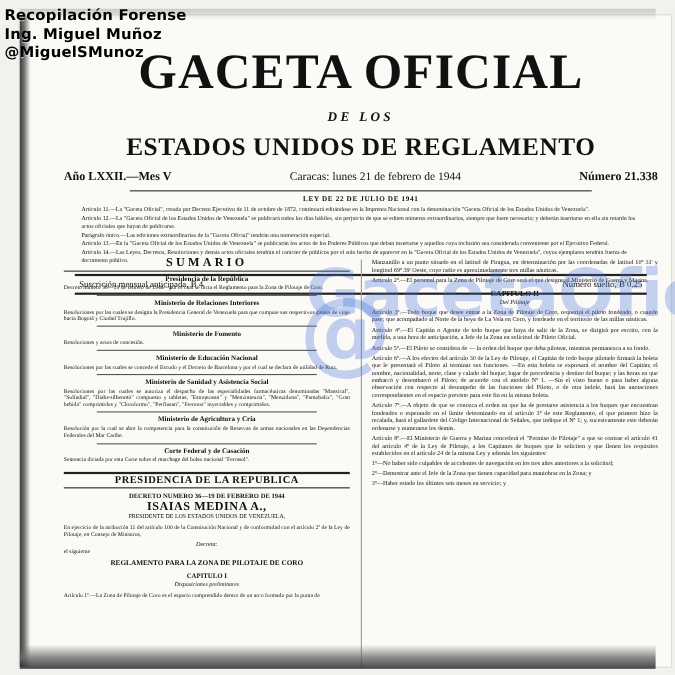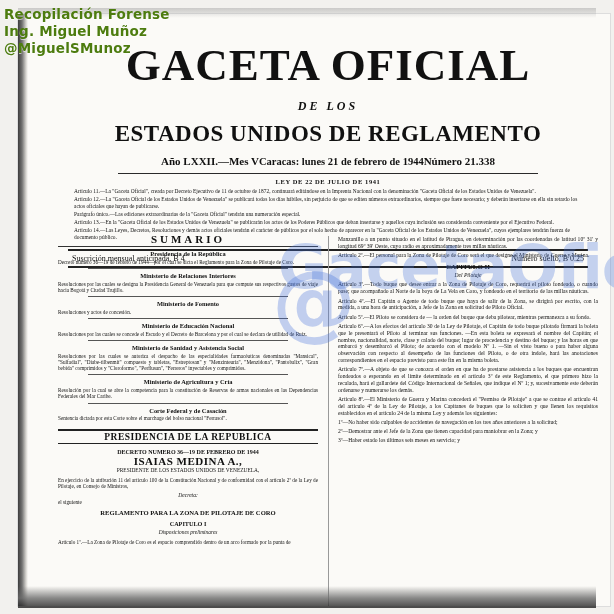--- a/index.html
+++ b/index.html
@@ -38,21 +38,21 @@
   .edge-top{
     position:absolute;left:18px;top:8px;width:578px;height:10px;
     background:linear-gradient(180deg,#9a9a9a 0%,rgba(251,250,247,0) 100%);
     opacity:.45;
   }
 
   
   .wm-tl{
     position:absolute;left:4px;top:6px;
     font-family:"DejaVu Sans", sans-serif;
-    color:#4d7c0f;
+    color:#000000;
     font-size:13.5px;
     line-height:17px;
     font-weight:bold;
     letter-spacing:.2px;
     z-index:40;
     text-shadow:0 1px 0 rgba(255,255,255,.6);
   }
   
   .wm-big{
     position:absolute;
@@ -82,24 +82,24 @@
     line-height:50px;
     margin:0;
   }
   .delos{
     font-size:12px;letter-spacing:3px;font-weight:bold;margin-top:9px;font-style:italic;
   }
   .euv{
     font-size:23px;font-weight:bold;letter-spacing:.5px;margin-top:7px;
   }
   .issue-line{
-    display:flex;justify-content:center;align-items:baseline;
+    display:flex;justify-content:space-between;align-items:baseline;
     font-size:11px;font-weight:bold;margin-top:8px;
   }
-  .issue-line .mid{font-weight:bold;font-size:10.5px;}
+  .issue-line .mid{font-weight:normal;font-size:10.5px;}
   .rule{
     border-top:1px solid #2a2a2a;margin:6px 60px 0 60px;
   }
   .law-title{font-size:6.5px;letter-spacing:.6px;margin-top:4px;font-weight:bold;}
   .arts{margin:3px 16px 0 16px;text-align:left;font-size:5.4px;line-height:6.6px;}
   .arts p{margin:0 0 1.5px 0;}
 
   .subline{
     display:flex;justify-content:space-between;
     margin:9px 10px 0 10px;

